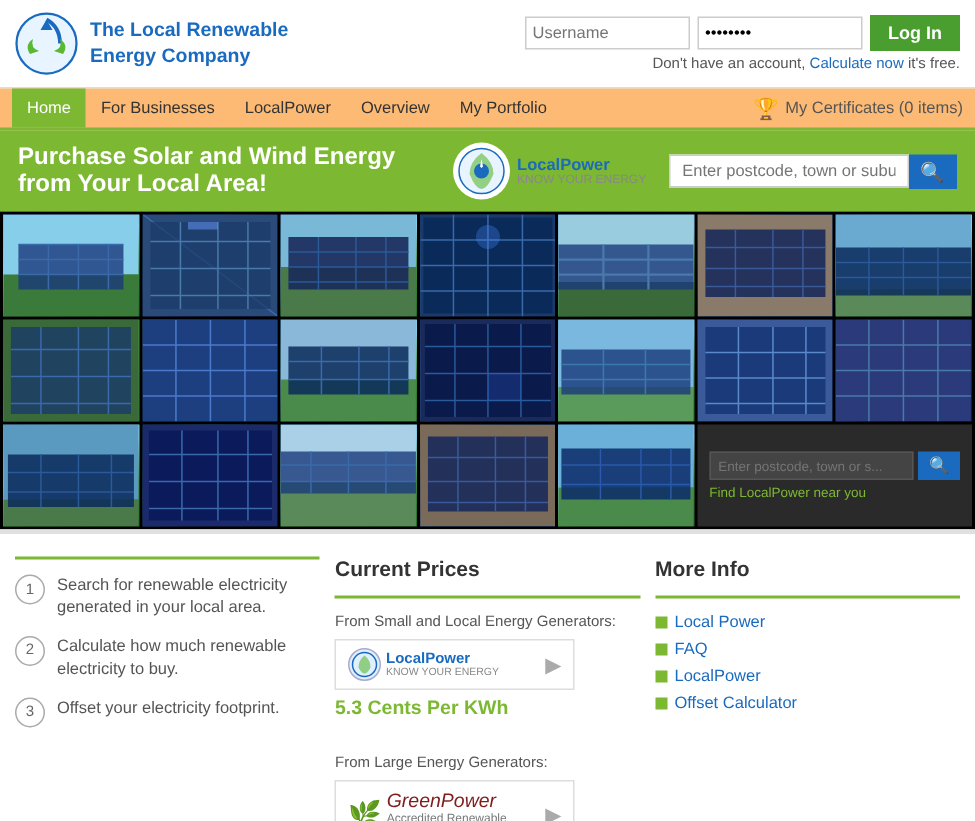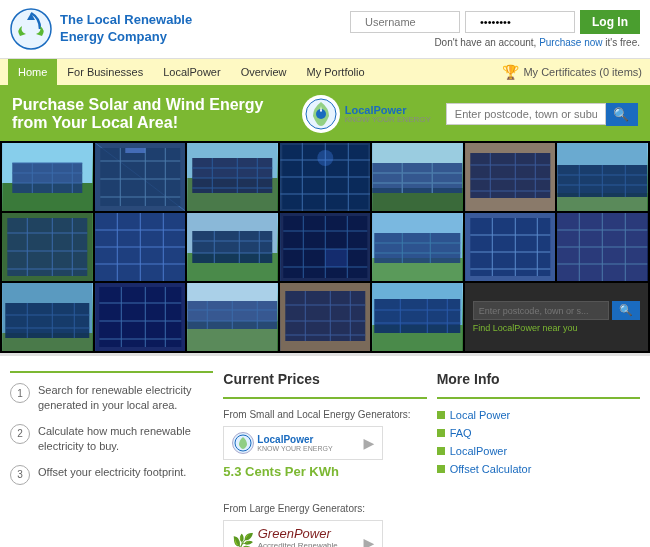--- a/index.html
+++ b/index.html
@@ -5,27 +5,27 @@
     * { margin: 0; padding: 0; box-sizing: border-box; }
     body { font-family: Arial, sans-serif; font-size: 12px; background: #f0f0f0; width: 650px; }
 
     
     #header { background: #fff; padding: 8px 10px; display: flex; align-items: center; justify-content: space-between; border-bottom: 1px solid #ddd; }
     #logo-area { display: flex; align-items: center; gap: 8px; }
     #logo-icon { width: 42px; height: 42px; position: relative; }
     #logo-text { font-size: 14px; font-weight: bold; color: #1a6bbf; line-height: 1.3; }
     #login-area { display: flex; flex-direction: column; align-items: flex-end; gap: 3px; }
     #login-fields { display: flex; gap: 5px; align-items: center; }
-    #login-fields input { border: 1px solid #ccc; padding: 4px 14px; font-size: 11px; width: 110px; }
+    #login-fields input { border: 1px solid #ccc; padding: 4px 4px; font-size: 11px; width: 110px; }
     #login-btn { background: #4a9e2f; color: #fff; border: none; padding: 5px 12px; font-size: 12px; font-weight: bold; cursor: pointer; }
     #register-text { font-size: 10px; color: #555; }
     #register-text a { color: #1a6bbf; text-decoration: none; }
 
     
-    #nav { background: #fef9c3; border-bottom: 2px solid #7cb832; display: flex; align-items: center; justify-content: space-between; padding: 0 8px; }
+    #nav { background: #fdba74; border-bottom: 2px solid #7cb832; display: flex; align-items: center; justify-content: space-between; padding: 0 8px; }
     #nav-links { display: flex; }
     #nav-links a { display: block; padding: 7px 10px; font-size: 11px; color: #333; text-decoration: none; }
     #nav-links a.active { background: #7cb832; color: #fff; }
     #cert-area { display: flex; align-items: center; gap: 4px; font-size: 11px; color: #555; }
     #cert-icon { font-size: 14px; }
 
     
     #banner { background: #7cb832; padding: 8px 12px; display: flex; align-items: center; justify-content: space-between; }
     #banner-text { color: #fff; font-size: 16px; font-weight: bold; flex: 1; }
     #banner-logo { display: flex; align-items: center; gap: 5px; margin: 0 15px; }
@@ -103,21 +103,21 @@
     </div>
   </div>
   <div id="login-area">
     <div id="login-fields">
       <input type="text" placeholder="Username" style="">
       <input type="password" value="••••••••" placeholder="••••••••" style="">
       <button id="login-btn">Log In</button>
     </div>
     <div id="register-text">
       <span>Don't have an account,</span>
-      <a href="#">Purchase now</a>
+      <a href="#">Calculate now</a>
       <span>it's free.</span>
     </div>
   </div>
 </div>
 
 <div id="nav">
   <div id="nav-links">
     <a href="#" class="active">Home</a>
     <a href="#">For Businesses</a>
     <a href="#">LocalPower</a>

